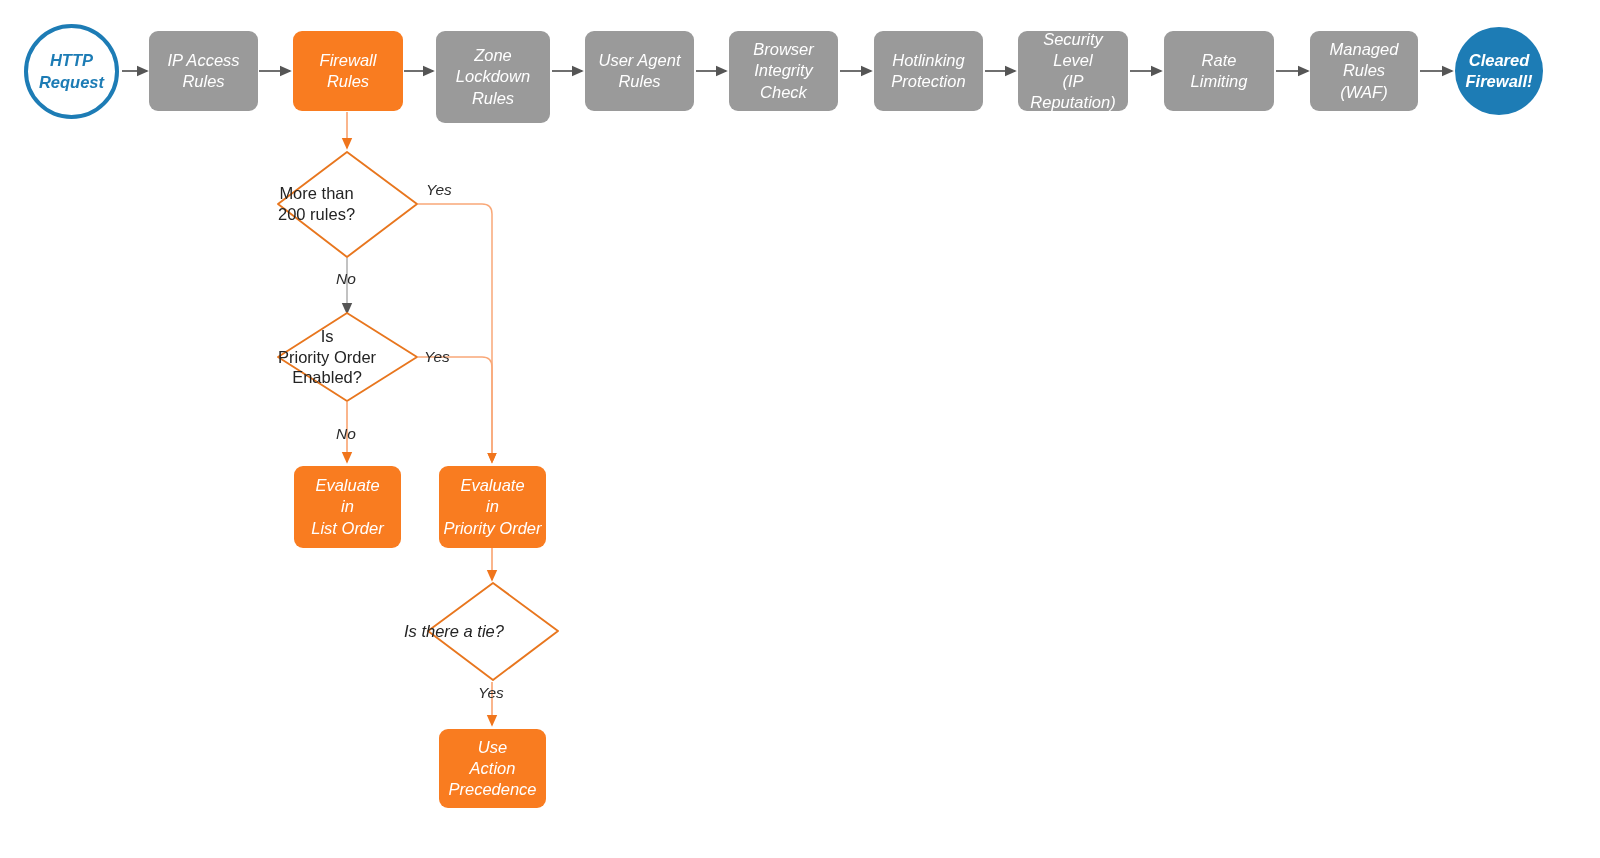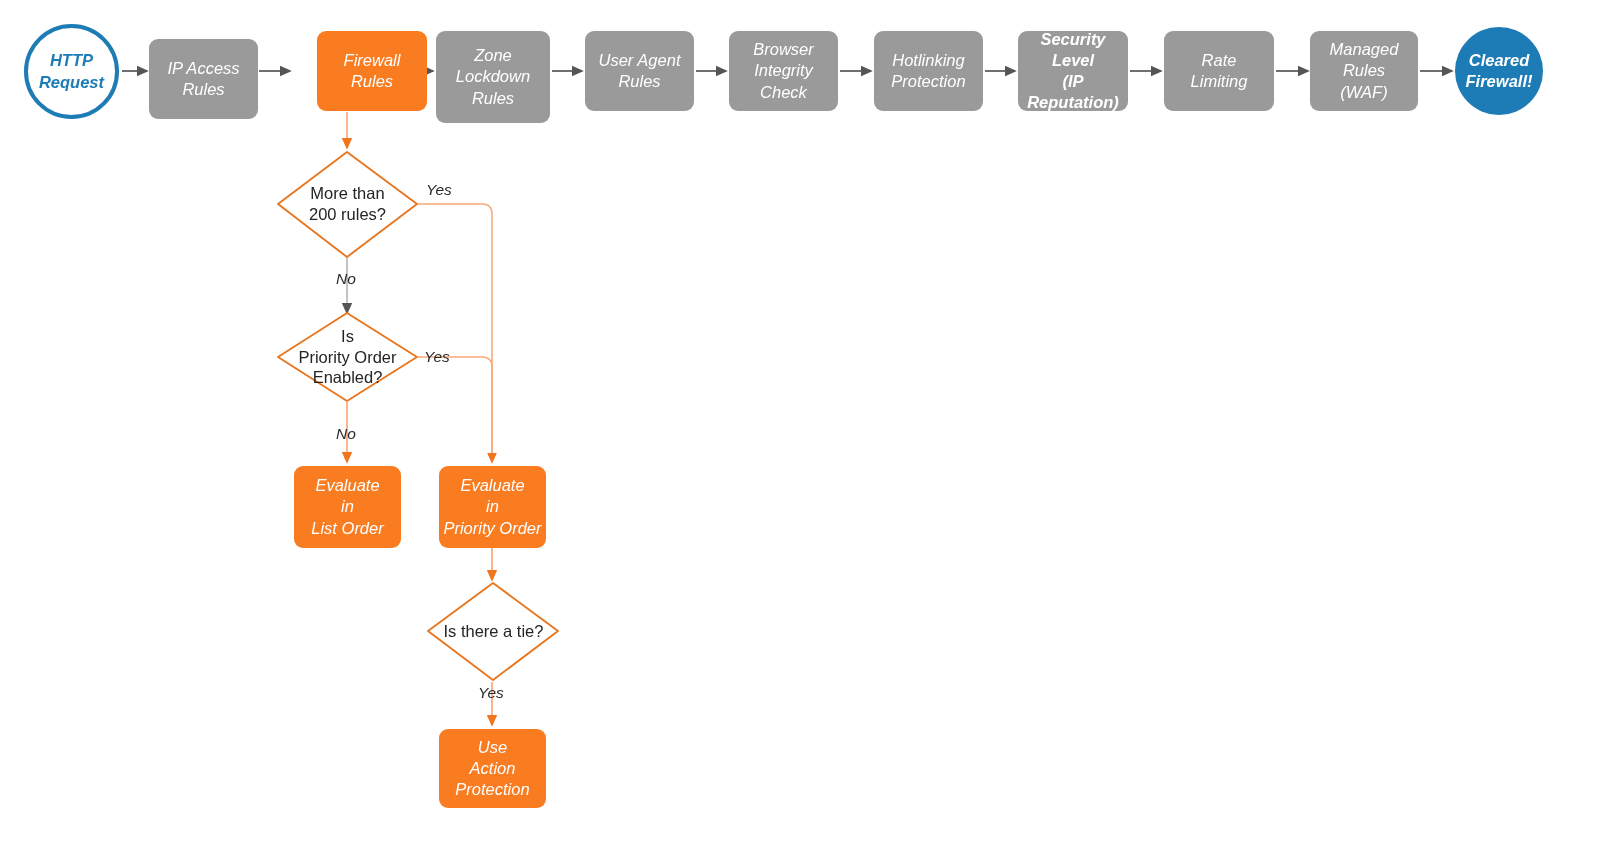--- a/index.html
+++ b/index.html
@@ -59,21 +59,20 @@
   .circle.filled {
     background: #1d7cb5;
     color: #ffffff;
     justify-content: center;
   }
   
   .diamond-label {
     position: absolute;
     display: flex;
     align-items: center;
-    justify-content: center;
     text-align: center;
     white-space: pre-line;
     color: #242424;
     font-size: 16.5px;
     line-height: 1.25;
     pointer-events: none;
   }
   
   .edge-label {
     position: absolute;
@@ -137,26 +136,26 @@
   <polygon points="347,313 417,357 347,401 278,357" fill="#ffffff" stroke="#e8761e" stroke-width="1.9" stroke-linejoin="round"></polygon>
 
   <polygon points="493,583 558,631 493,680 428,631" fill="#ffffff" stroke="#e8761e" stroke-width="1.9" stroke-linejoin="round"></polygon>
 </svg>
 
 <div class="node circle outline" style="left:24px; top:24px; width:95px; height:95px;">
   <span>HTTP
 Request</span>
 </div>
 
-<div class="node proc gray" style="left:149px; top:31px; width:109px; height:80px;margin-top:8px;">
+<div class="node proc gray" style="left:149px; top:31px; width:109px; height:80px;">
   <span>IP Access
 Rules</span>
 </div>
 
-<div class="node proc orange" style="left:293px; top:31px; width:110px; height:80px;margin-left:24px;">
+<div class="node proc orange" style="left:293px; top:31px; width:110px; height:80px;">
   <span>Firewall
 Rules</span>
 </div>
 
 <div class="node proc gray" style="left:436px; top:31px; width:114px; height:92px;">
   <span>Zone
 Lockdown
 Rules</span>
 </div>
 
@@ -169,21 +168,21 @@
   <span>Browser
 Integrity
 Check</span>
 </div>
 
 <div class="node proc gray" style="left:874px; top:31px; width:109px; height:80px;justify-content:center;">
   <span>Hotlinking
 Protection</span>
 </div>
 
-<div class="node proc gray" style="left:1018px; top:31px; width:110px; height:80px;font-weight:bold;">
+<div class="node proc gray" style="left:1018px; top:31px; width:110px; height:80px;">
   <span>Security
 Level
 (IP Reputation)</span>
 </div>
 
 <div class="node proc gray" style="left:1164px; top:31px; width:110px; height:80px;">
   <span>Rate
 Limiting</span>
 </div>
 
@@ -202,40 +201,40 @@
   <span>More than
 200 rules?</span>
 </div>
 
 <div class="diamond-label" style="left:278px; top:324px; width:139px; height:66px;">
   <span>Is
 Priority Order
 Enabled?</span>
 </div>
 
-<div class="diamond-label" style="left:428px; top:612px; width:131px; height:38px;">
+<div class="diamond-label" style="left:404px; top:612px; width:131px; height:38px;font-style:italic;">
   <span>Is there a tie?</span>
 </div>
 
 <div class="node proc orange" style="left:294px; top:466px; width:107px; height:82px;">
   <span>Evaluate
 in
 List Order</span>
 </div>
 
 <div class="node proc orange" style="left:439px; top:466px; width:107px; height:82px;">
   <span>Evaluate
 in
 Priority Order</span>
 </div>
 
 <div class="node proc orange" style="left:439px; top:729px; width:107px; height:79px;">
   <span>Use
 Action
-Protection</span>
+Precedence</span>
 </div>
 
 <div class="edge-label" style="left:426px; top:181px;">Yes</div>
 
 <div class="edge-label" style="left:336px; top:270px;">No</div>
 
 <div class="edge-label" style="left:424px; top:348px;">Yes</div>
 
 <div class="edge-label" style="left:336px; top:425px;">No</div>
 

